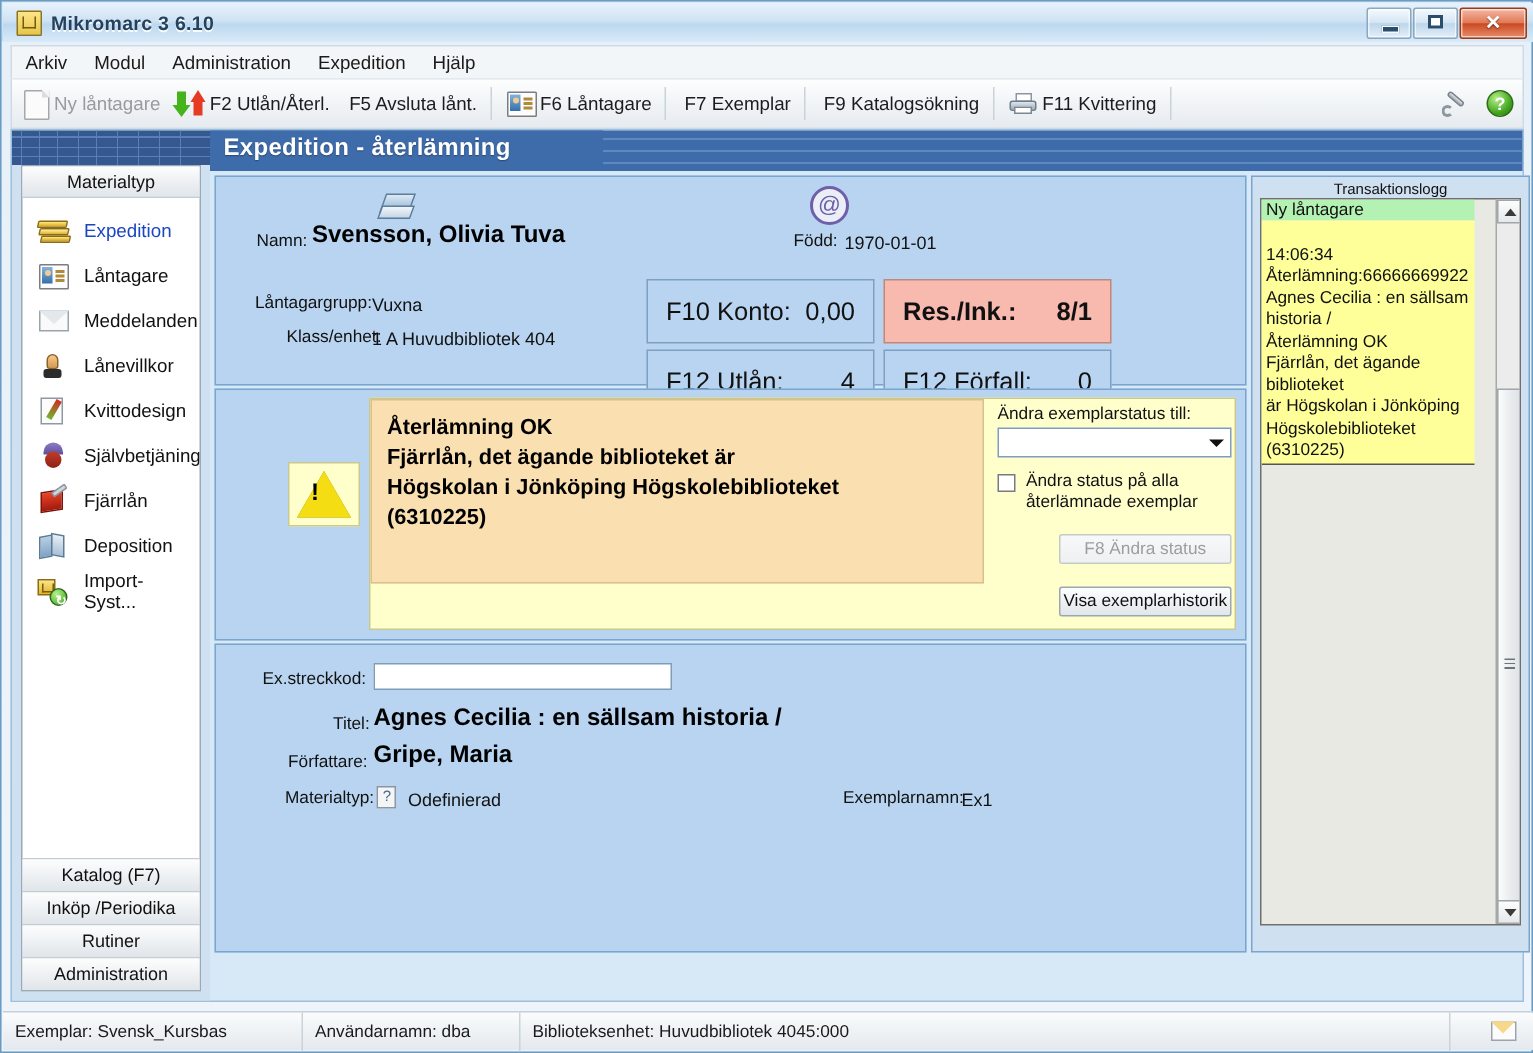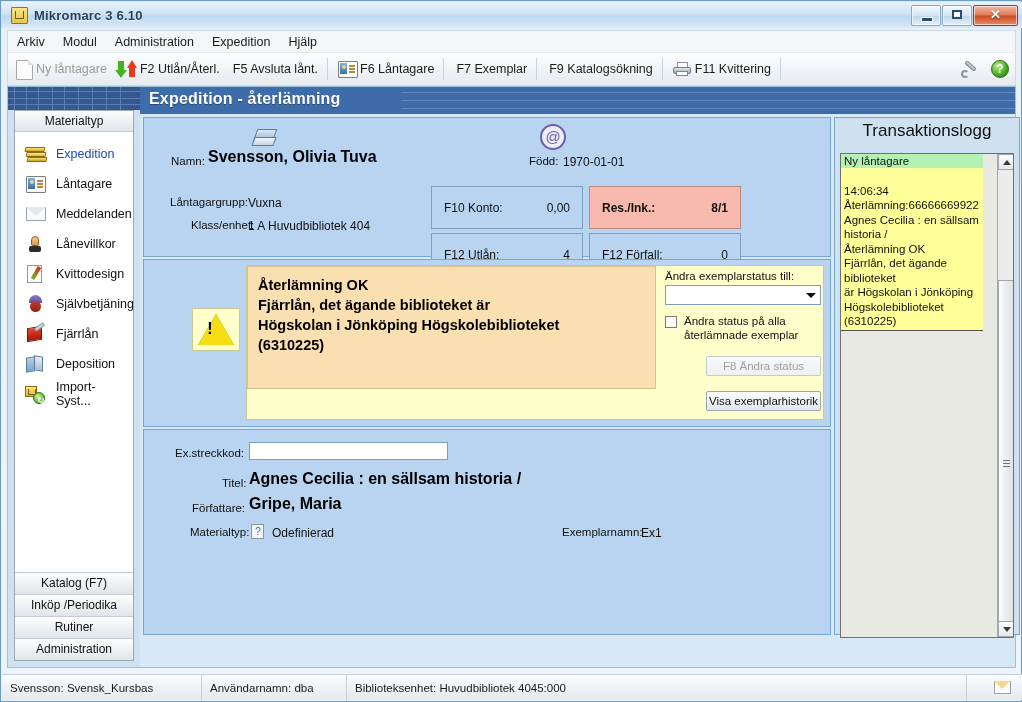--- a/index.html
+++ b/index.html
@@ -238,21 +238,21 @@
     background:linear-gradient(to bottom,#dce9f4,#8fb3d2);border:1px solid #5c7d9c;box-sizing:border-box;}
   .scan-ico .s2{position:absolute;left:0px;top:10px;width:22px;height:9px;transform:skewX(-20deg);
     background:linear-gradient(to bottom,#f2f6fa,#c6d6e5);border:1px solid #5c7d9c;box-sizing:border-box;}
   .at-ico{position:absolute;left:396px;top:6px;width:26px;height:26px;border-radius:50%;
     border:2px solid #6f5fa8;box-sizing:border-box;color:#6f5fa8;text-align:center;
     font:15px "Liberation Sans",sans-serif;line-height:22px;background:#e9eef7;}
 
   .kbox{
     position:absolute;width:152px;height:43px;border:1px solid #7d9fc2;box-sizing:border-box;
     background:#b8d4f0;display:flex;align-items:center;justify-content:space-between;
-    padding:0 12px;font-size:12px;color:#111;
+    padding:0 12px;font-size:17px;color:#111;
   }
   .kbox.warn{background:#f8b9ae;border-color:#b98a80;font-weight:bold;}
 
   
   .yellowArea{
     position:absolute;left:102px;top:5px;width:578px;height:155px;
     background:#ffffcc;border:1px solid #c9c98f;box-sizing:border-box;
   }
   .warnbox{
     position:absolute;left:0px;top:0px;width:409px;height:123px;
@@ -299,21 +299,21 @@
     border:1px solid #8c969f;box-sizing:border-box;}
   .mat-ico .q{position:absolute;left:0;top:0;width:100%;height:100%;text-align:center;
     font:10px "Liberation Sans",sans-serif;color:#4b6b8a;line-height:17px;}
 
   
   .logpanel{
     position:absolute;left:694px;top:30px;width:186px;height:518px;
     background:#cfe0f0;border:1px solid #7aa5cf;box-sizing:border-box;
   }
   .logtitle{
-    text-align:center;font-size:17px;color:#111;padding:3px 0 12px;
+    text-align:center;font-size:10px;color:#111;padding:3px 0 0;
   }
   .logbox{
     margin:0 5px;height:485px;background:#e9e9e3;border:1px solid #6f6f6f;
     box-sizing:border-box;position:relative;overflow:hidden;
   }
   .loghead{
     background:#b3f2b3;font-size:11.5px;color:#111;padding:1px 3px;
     width:142px;box-sizing:border-box;
   }
   .logbody{
@@ -663,21 +663,21 @@
                   <span class="sb-dn"></span>
                 </div>
             </div>
           </div>
         </div>
 
       </div>
     </div>
 
     <div class="statusbar">
-      <div class="st-cell st-c1">Svensson: Svensk_Kursbas</div>
+      <div class="st-cell st-c1">Exemplar: Svensk_Kursbas</div>
       <div class="st-cell st-c2">Användarnamn: dba</div>
       <div class="st-cell st-c3">Biblioteksenhet: Huvudbibliotek 4045:000</div>
       <div class="st-cell st-c4">
         <span class="st-ico">
             <span class="en"></span>
           </span>
       </div>
     </div>
 
   </div>

